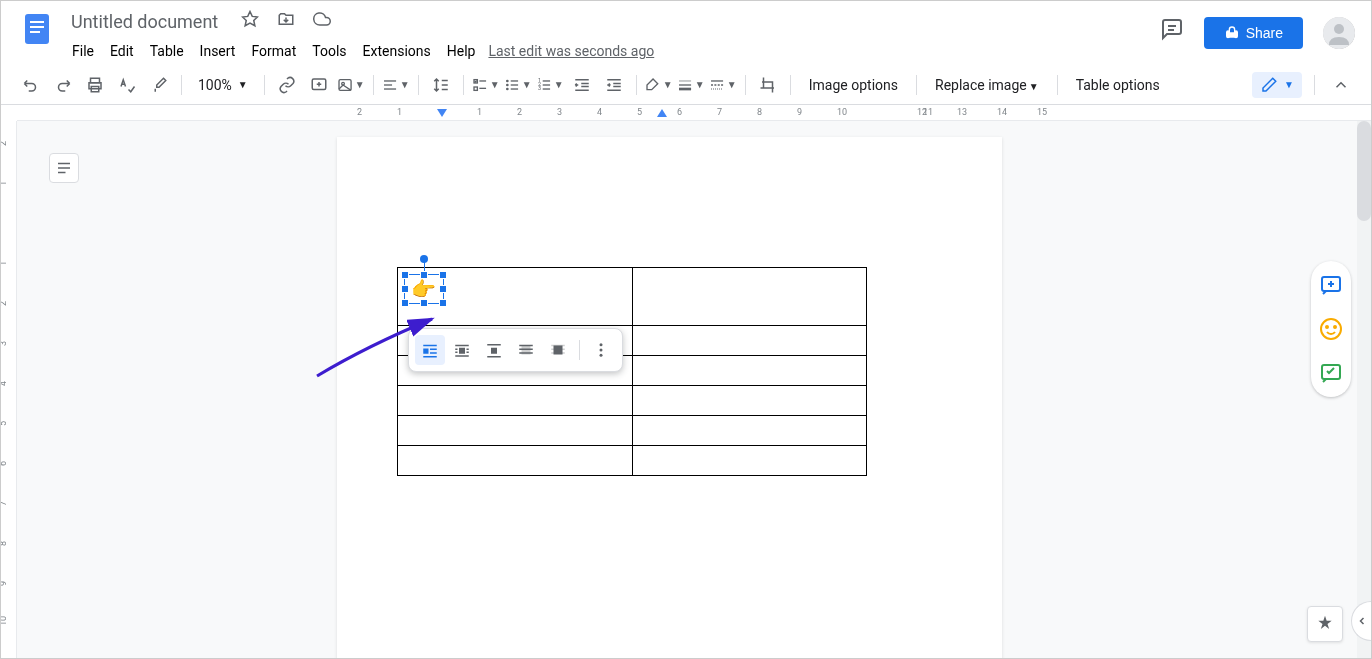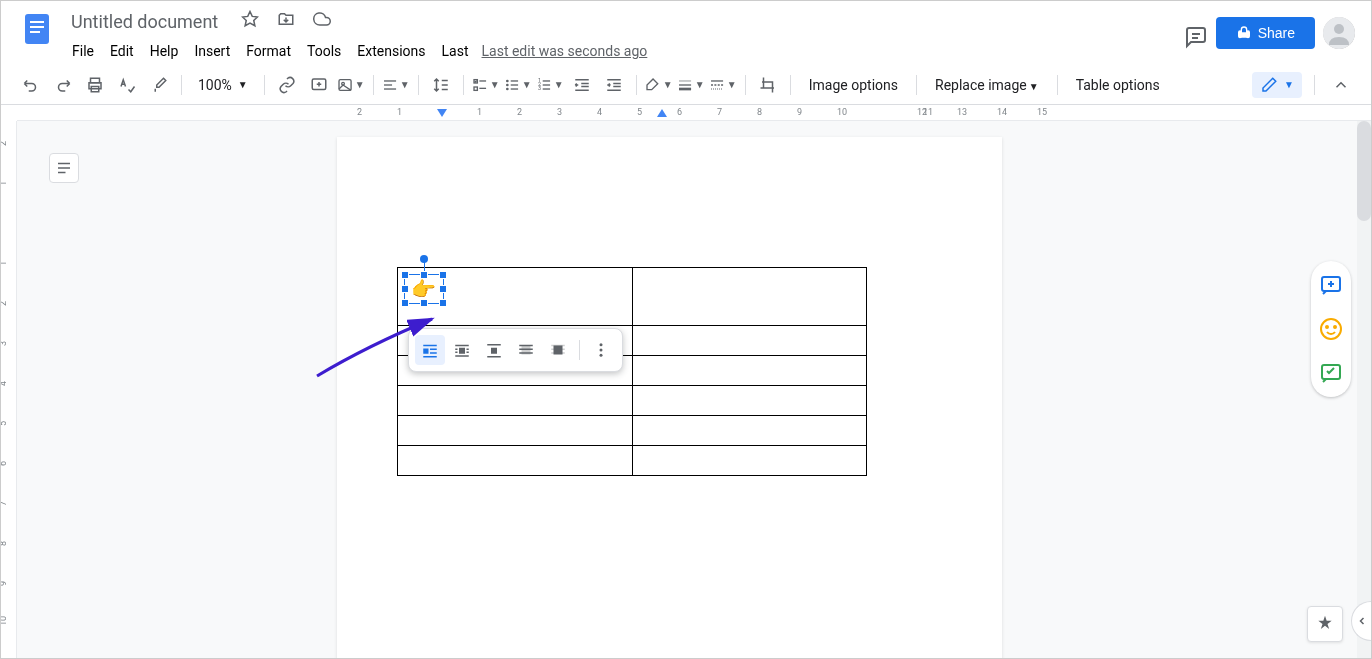--- a/index.html
+++ b/index.html
@@ -11,21 +11,21 @@
     .header { display: flex; align-items: flex-start; padding: 8px 16px 0 16px; }
     .logo { width: 40px; height: 40px; display: flex; align-items: center; justify-content: center; margin-right: 8px; }
     .logo svg { width: 36px; height: 36px; }
     .title-area { flex: 1; }
     .title-row { display: flex; align-items: flex-start; gap: 16px; height: 28px; }
     .doc-title { font-size: 18px; color: #5f6368; padding: 2px 6px; }
     .title-icon { width: 20px; height: 20px; color: #5f6368; cursor: pointer; display: flex; align-items: center; justify-content: center; }
     .menu-row { display: flex; align-items: center; gap: 2px; height: 28px; }
     .menu-item { padding: 4px 7px; font-size: 14px; color: #000000; cursor: pointer; border-radius: 4px; }
     .last-edit { color: #5f6368; text-decoration: underline; cursor: pointer; margin-left: 4px; font-size: 14px; }
-    .header-right { display: flex; align-items: flex-end; gap: 8px; padding-top: 8px; }
+    .header-right { display: flex; align-items: flex-start; gap: 20px; padding-top: 8px; }
     .comment-btn { width: 24px; height: 24px; color: #5f6368; cursor: pointer; }
     .share-btn { background: #1a73e8; color: #fff; padding: 8px 20px; border-radius: 4px; font-size: 14px; font-weight: 500; cursor: pointer; display: flex; align-items: center; gap: 6px; border: none; }
     .avatar { width: 32px; height: 32px; border-radius: 50%; background: linear-gradient(135deg, #ddd, #bbb); cursor: pointer; overflow: hidden; }
     
     
     .toolbar { display: flex; align-items: center; padding: 4px 16px; border-bottom: 1px solid #dadce0; gap: 4px; height: 40px; text-align: right; }
     .tb-btn { width: 28px; height: 28px; display: flex; align-items: center; justify-content: center; cursor: pointer; border-radius: 4px; color: #5f6368; }
     .tb-sep { width: 1px; height: 20px; background: #dadce0; margin: 0 4px; }
     .tb-zoom { padding: 4px 8px; font-size: 14px; color: #202124; cursor: pointer; display: flex; align-items: center; gap: 4px; }
     .tb-text-btn { padding: 4px 10px; font-size: 14px; color: #202124; cursor: pointer; border-radius: 4px; }
@@ -117,26 +117,26 @@
           </span>
         <span class="title-icon">
             <svg width="18" height="18" viewBox="0 0 24 24" fill="none" stroke="currentColor" stroke-width="2">
               <path d="M18 10h-1.26A8 8 0 1 0 9 20h9a5 5 0 0 0 0-10z"></path>
             </svg>
           </span>
       </div>
       <div class="menu-row">
         <span class="menu-item">File</span>
         <span class="menu-item">Edit</span>
-        <span class="menu-item">Help</span>
+        <span class="menu-item">Table</span>
         <span class="menu-item">Insert</span>
         <span class="menu-item">Format</span>
         <span class="menu-item">Tools</span>
         <span class="menu-item">Extensions</span>
-        <span class="menu-item">Last</span>
+        <span class="menu-item">Help</span>
         <span class="last-edit">Last edit was seconds ago</span>
       </div>
     </div>
     <div class="header-right">
       <span class="comment-btn"><svg width="24" height="24" viewBox="0 0 24 24" fill="none" stroke="currentColor" stroke-width="2">
             <path d="M21 15a2 2 0 0 1-2 2H7l-4 4V5a2 2 0 0 1 2-2h14a2 2 0 0 1 2 2z"></path>
             <line x1="8" y1="9" x2="16" y2="9"></line>
             <line x1="8" y1="13" x2="14" y2="13"></line>
           </svg></span>
       <button class="share-btn">

